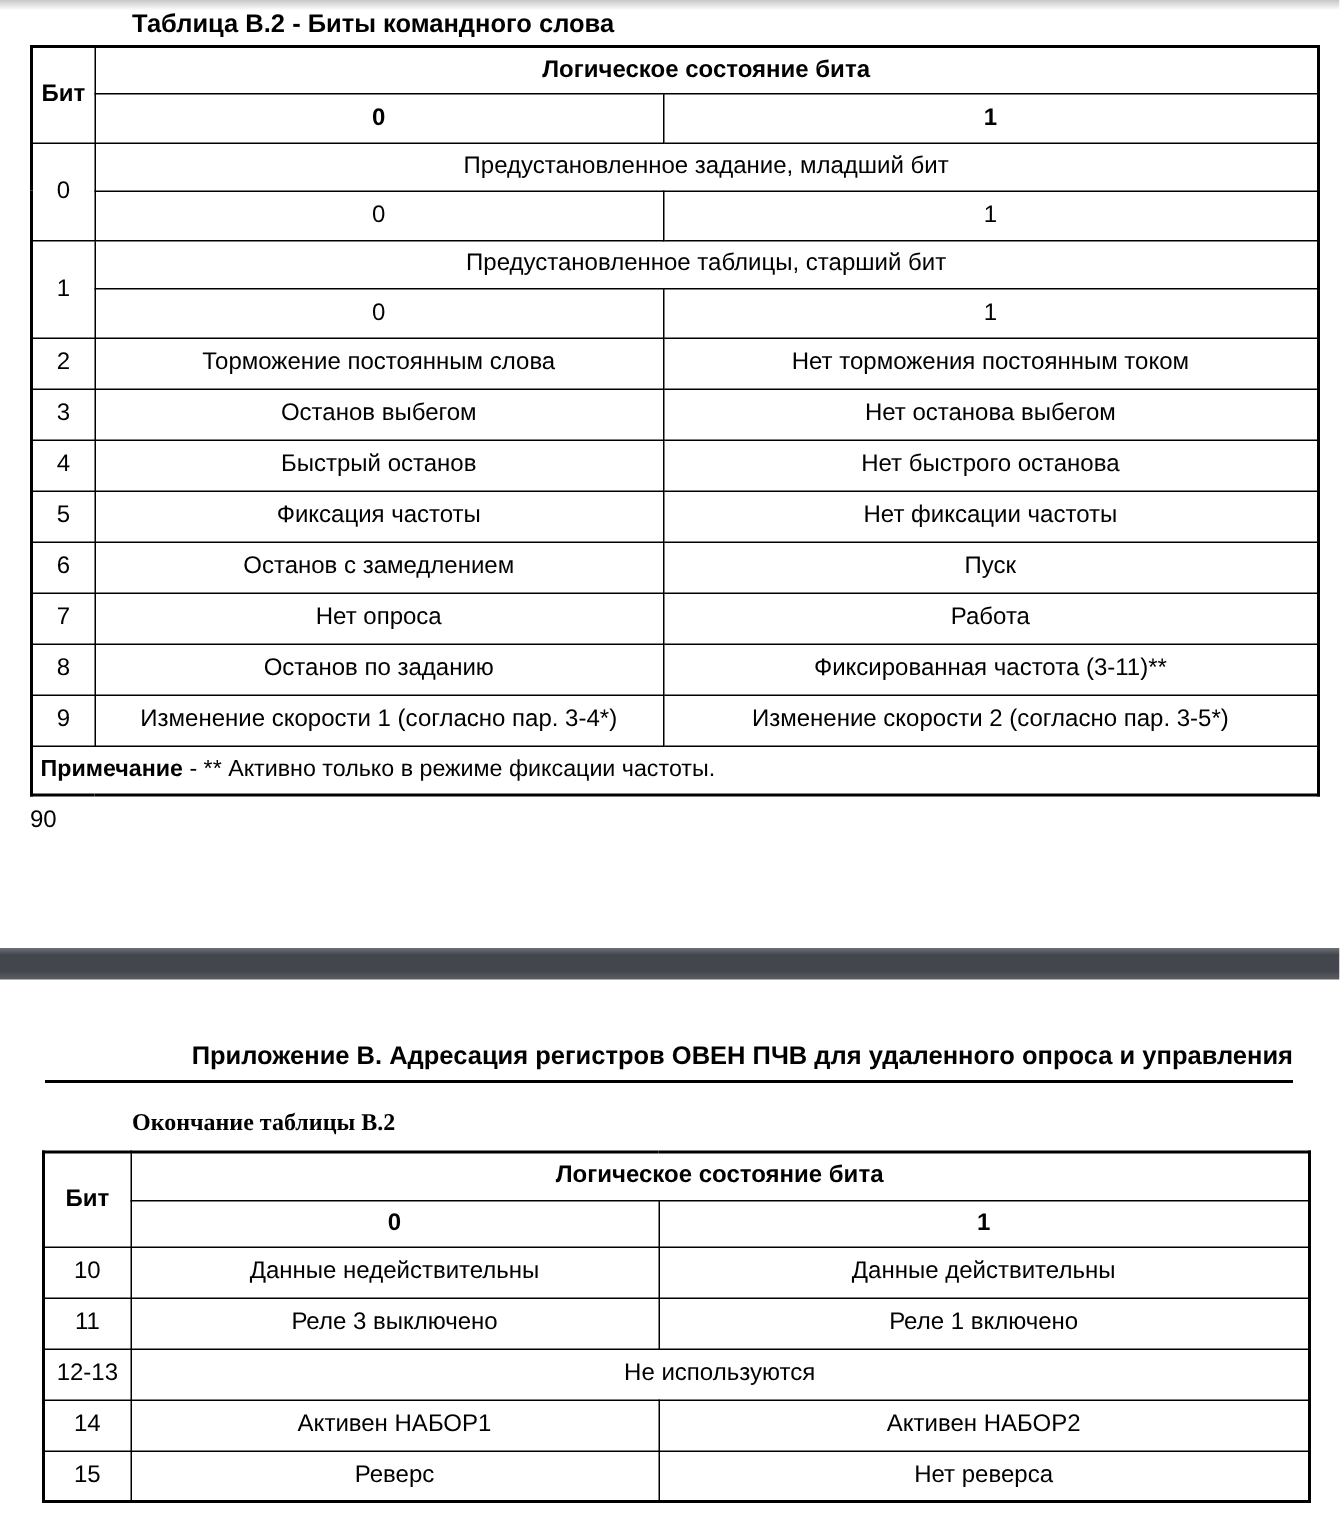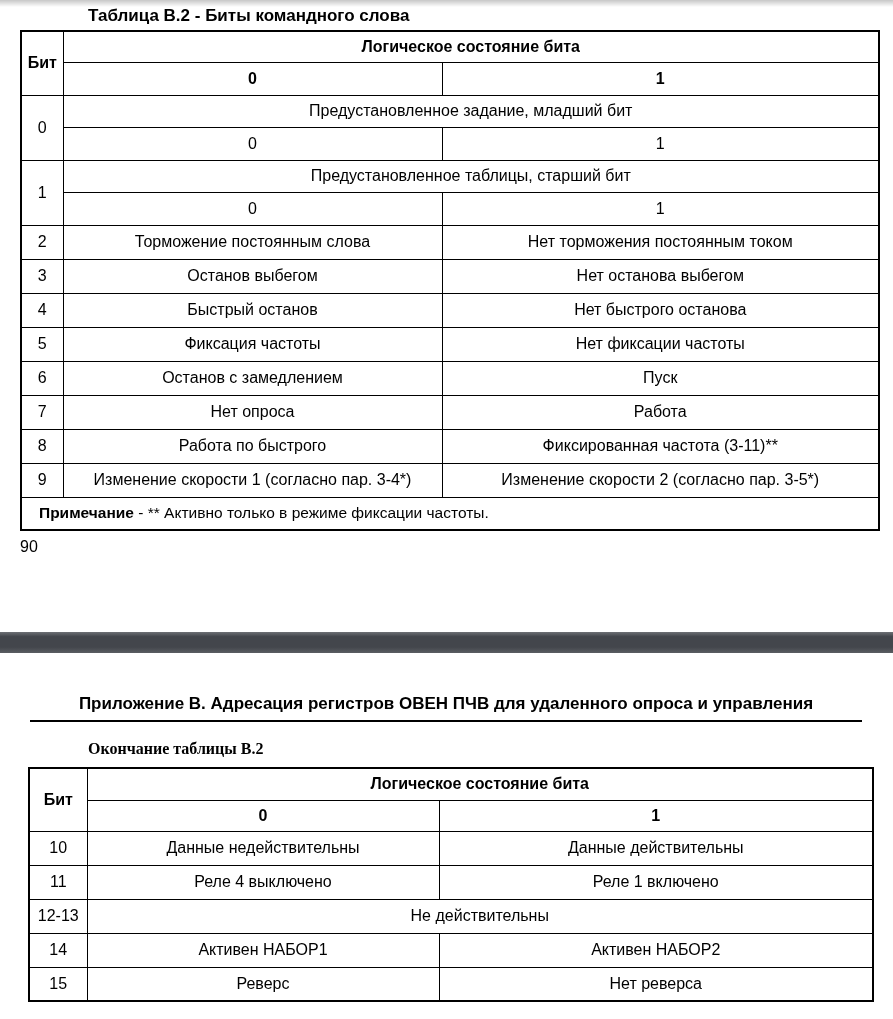--- a/index.html
+++ b/index.html
@@ -45,21 +45,21 @@
   }
   th { font-weight: bold; }
 
   tr       { height: 34px; }
   tr.h31   { height: 31px; }
   tr.h32   { height: 32px; }
   tr.h33   { height: 33px; }
 
   .note-cell {
     text-align: left;
-    padding-left: 17px;
+    padding-left: 5px;
     font-size: 15.5px;
   }
   .note-label { font-weight: bold; }
 
   .page-number {
     position: absolute;
     left: 20px; top: 538px;
     width: 858px;
     text-align: left;
     font-size: 16px;
@@ -69,21 +69,21 @@
     position: absolute;
     left: 0; top: 632px;
     width: 893px; height: 21px;
     background: linear-gradient(180deg, #6d7075 0%, #43464c 22%, #43464c 72%, #5a5d62 100%);
   }
 
   .appendix-title {
     position: absolute;
     left: 30px; top: 694px;
     width: 832px;
-    text-align: center;
+    text-align: right;
     font-weight: bold;
     font-size: 17px;
     border-bottom: 2px solid #000;
     padding-bottom: 6px;
     white-space: nowrap;
   }
 </style>
 </head>
 <body>
 
@@ -150,21 +150,21 @@
       <td>Останов с замедлением</td>
       <td>Пуск</td>
     </tr>
     <tr>
       <td>7</td>
       <td>Нет опроса</td>
       <td>Работа</td>
     </tr>
     <tr>
       <td>8</td>
-      <td>Работа по быстрого</td>
+      <td>Останов по заданию</td>
       <td>Фиксированная частота (3-11)**</td>
     </tr>
     <tr>
       <td>9</td>
       <td>Изменение скорости 1 (согласно пар. 3-4*)</td>
       <td>Изменение скорости 2 (согласно пар. 3-5*)</td>
     </tr>
 
     <tr class="h33">
       <td colspan="3" class="note-cell"><span class="note-label">Примечание</span><span> - ** Активно только в режиме фиксации частоты.</span></td>
@@ -196,26 +196,26 @@
       <th>1</th>
     </tr>
 
     <tr>
       <td>10</td>
       <td>Данные недействительны</td>
       <td>Данные действительны</td>
     </tr>
     <tr>
       <td>11</td>
-      <td>Реле 4 выключено</td>
+      <td>Реле 3 выключено</td>
       <td>Реле 1 включено</td>
     </tr>
     <tr>
       <td>12-13</td>
-      <td colspan="2">Не действительны</td>
+      <td colspan="2">Не используются</td>
     </tr>
     <tr>
       <td>14</td>
       <td>Активен НАБОР1</td>
       <td>Активен НАБОР2</td>
     </tr>
     <tr>
       <td>15</td>
       <td>Реверс</td>
       <td>Нет реверса</td>

